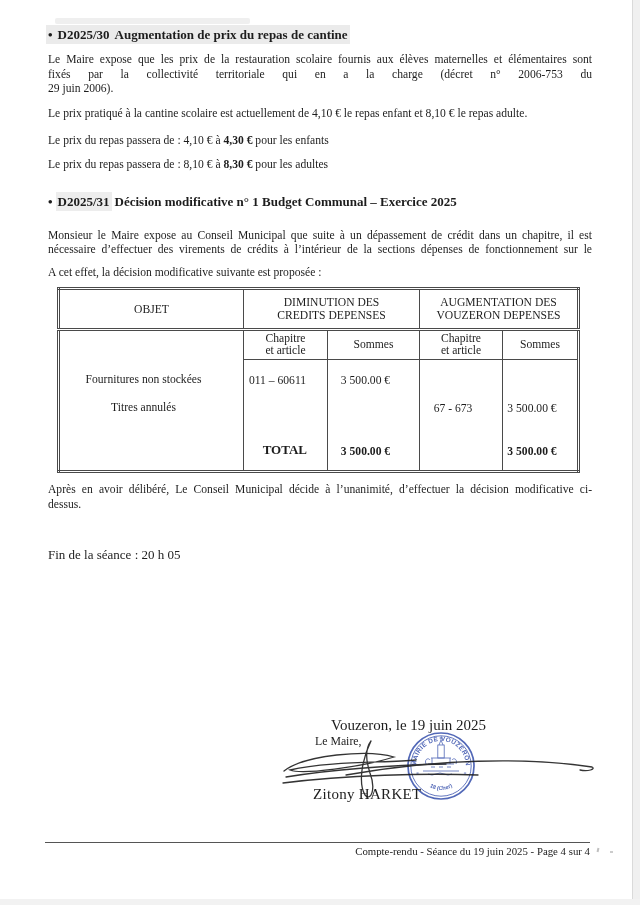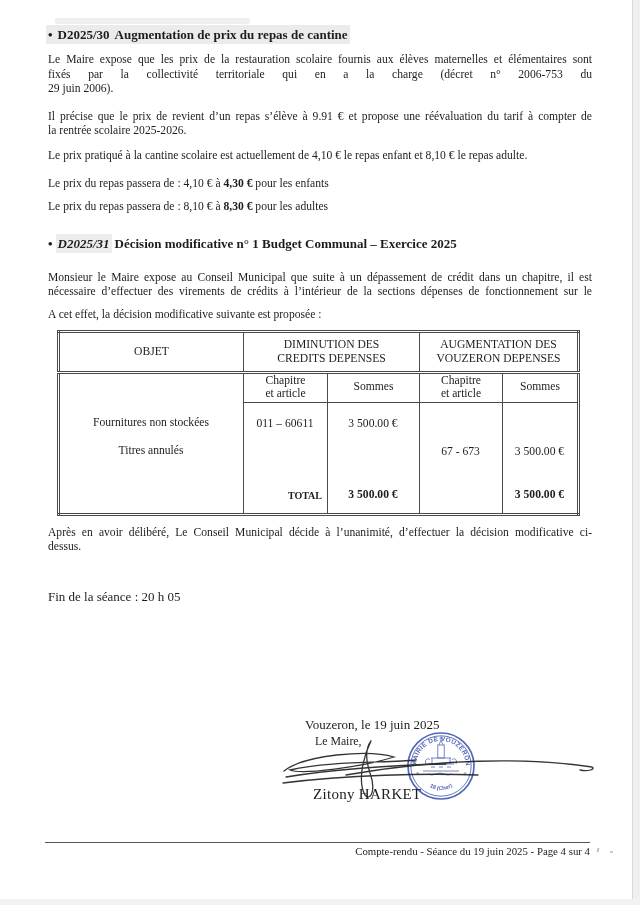--- a/index.html
+++ b/index.html
@@ -4,48 +4,48 @@
 <style>
   html,body{margin:0;padding:0;background:#ffffff;}
   .page{position:relative;width:640px;height:905px;background:#fff;overflow:hidden;
         font-family:"Liberation Serif","DejaVu Serif",serif;color:#1d1d1d;}
   .content{padding:27px 48px 0 48px;}
 
   .heading{font-weight:700;font-size:13px;line-height:15px;}
   .heading .bullet{margin-right:5px;}
   .heading .code{margin-right:5px;}
   .h30 .hl{background:#ebebeb;box-shadow:0 0 0 2px #ebebeb;}
-  .h31 .code{background:#ededed;box-shadow:0 0 0 2px #ededed;font-style:italic;}
+  .h31 .code{background:#ededed;box-shadow:0 0 0 2px #ededed;}
   .h31{margin-top:21px;}
 
   .para{font-size:11.6px;line-height:14.6px;}
   .pline{text-align:justify;text-align-last:justify;white-space:nowrap;}
   .plast{white-space:nowrap;}
   .b{font-weight:700;}
 
   .m-p1{margin-top:11px;} .m-p2{margin-top:13px;} .m-p3{margin-top:10px;}
   .m-p4{margin-top:9px;}  .m-p5{margin-top:13px;} .m-p6{margin-top:9px;}
   .m-p7{margin-top:20px;} .m-p8{margin-top:8px;}  .m-p9{margin-top:10px;}
   .fin{margin-top:34px;font-size:13px;}
 
   .dmtable{margin:7px 0 0 9px;border-collapse:collapse;border:3px double #4a4a4a;table-layout:fixed;}
   .dmtable td{border:1px solid #4a4a4a;font-size:11.6px;padding:0;}
   .c1{width:185px}.c2{width:84px}.c3{width:92px}.c4{width:83px}.c5{width:76px}
   .trh td{border-bottom:3px double #4a4a4a;height:38px;text-align:center;vertical-align:middle;
           white-space:pre-line;line-height:13.5px;}
   .scell{height:28px;text-align:center;vertical-align:middle;white-space:pre-line;line-height:12.5px;}
   .objet-body,.bcell{position:relative;}
   .trb td{height:110px;vertical-align:top;}
-  .slot{position:absolute;left:0;right:1px;text-align:center;}
+  .slot{position:absolute;left:0;right:16px;text-align:center;}
   .s1{top:14px;} .s2{top:42px;} .stotal{bottom:12px;}
   .s-obj1{top:42px;} .s-obj2{top:70px;}
-  .total-label{text-align:right;padding-right:4px;font-weight:700;font-size:10px;}
+  .total-label{text-align:right;padding-right:4px;font-weight:700;font-size:13px;}
   .total-val{font-weight:700;}
 
-  .sig-place{position:absolute;left:305px;top:717px;font-size:13px;text-align:right;}
+  .sig-place{position:absolute;left:331px;top:717px;font-size:15px;text-align:right;}
   .sig-role{position:absolute;left:315px;top:734px;font-size:11.8px;}
   .sig-name{position:absolute;left:313px;top:786px;font-size:15px;letter-spacing:.3px;}
   .stamp-svg{position:absolute;left:406px;top:731px;opacity:.88;}
   .sign-svg{position:absolute;left:276px;top:737px;}
 
   .footer-line{position:absolute;left:45px;top:842px;width:545px;border-top:1px solid #555;}
   .footer-text{position:absolute;left:45px;top:845px;width:545px;text-align:right;
                font-size:10.8px;color:#222;}
 
   .smudge{position:absolute;left:55px;top:18px;width:195px;height:6px;background:#dcdcdc;
@@ -66,24 +66,20 @@
   <div class="content">
 
     <div class="heading h30">
       <span class="hl"><span class="bullet">•</span><span class="code">D2025/30</span><span>Augmentation de prix du repas de cantine</span></span>
     </div>
 
     <div class="para m-p1">
         <div class="pline"><span>Le Maire expose que les prix de la restauration scolaire fournis aux élèves maternelles et élémentaires sont</span></div>
         <div class="pline"><span>fixés par la collectivité territoriale qui en a la charge (décret n° 2006-753 du</span></div>
         <div class="plast"><span>29 juin 2006).</span></div>
-      </div>
-    <div class="para m-p2">
-        <div class="pline"><span>Il précise que le prix de revient d’un repas s’élève à 9.91 € et propose une réévaluation du tarif à compter de</span></div>
-        <div class="plast"><span>la rentrée scolaire 2025-2026.</span></div>
       </div>
     <div class="para m-p3">
         <div class="plast"><span>Le prix pratiqué à la cantine scolaire est actuellement de 4,10 € le repas enfant et 8,10 € le repas adulte.</span></div>
       </div>
     <div class="para m-p5">
         <div class="plast"><span>Le prix du repas passera de : 4,10 € à </span><span class="b">4,30 €</span><span> pour les enfants</span></div>
       </div>
     <div class="para m-p6">
         <div class="plast"><span>Le prix du repas passera de : 8,10 € à </span><span class="b">8,30 €</span><span> pour les adultes</span></div>
       </div>

